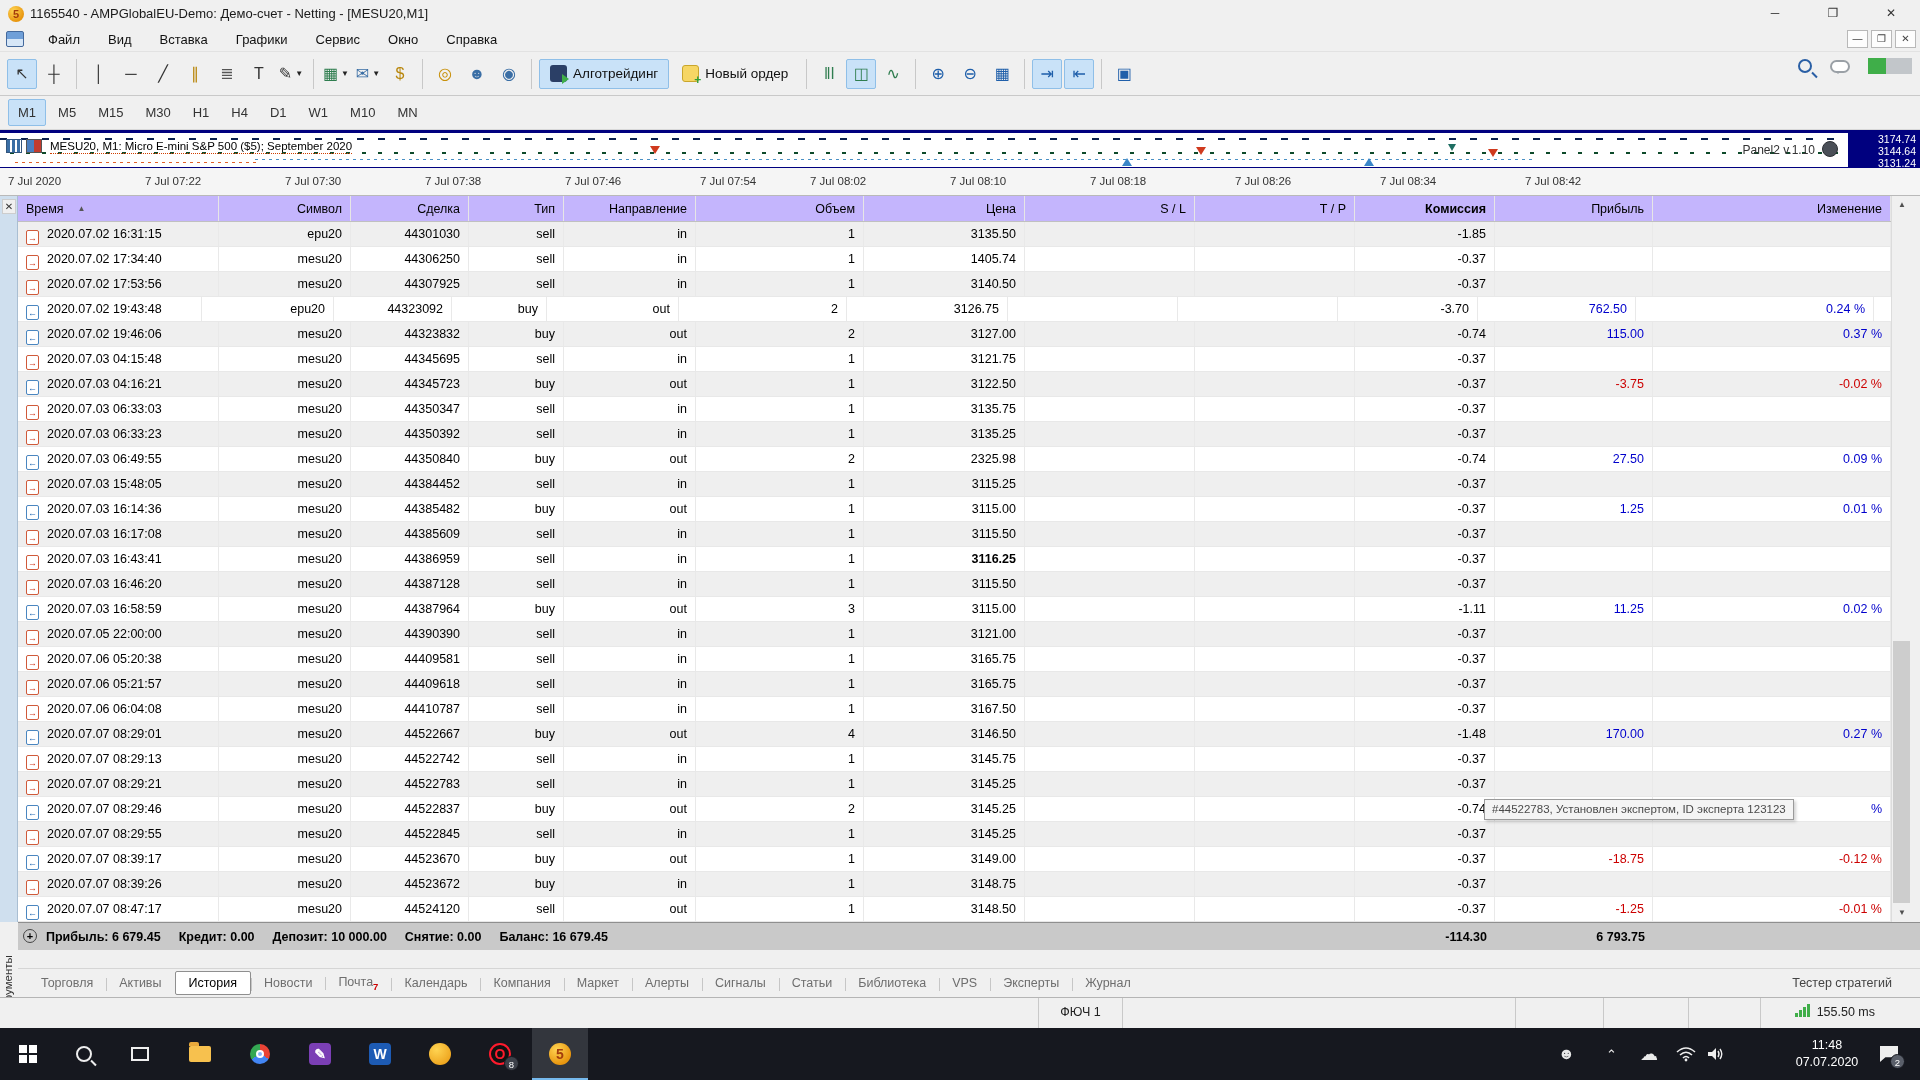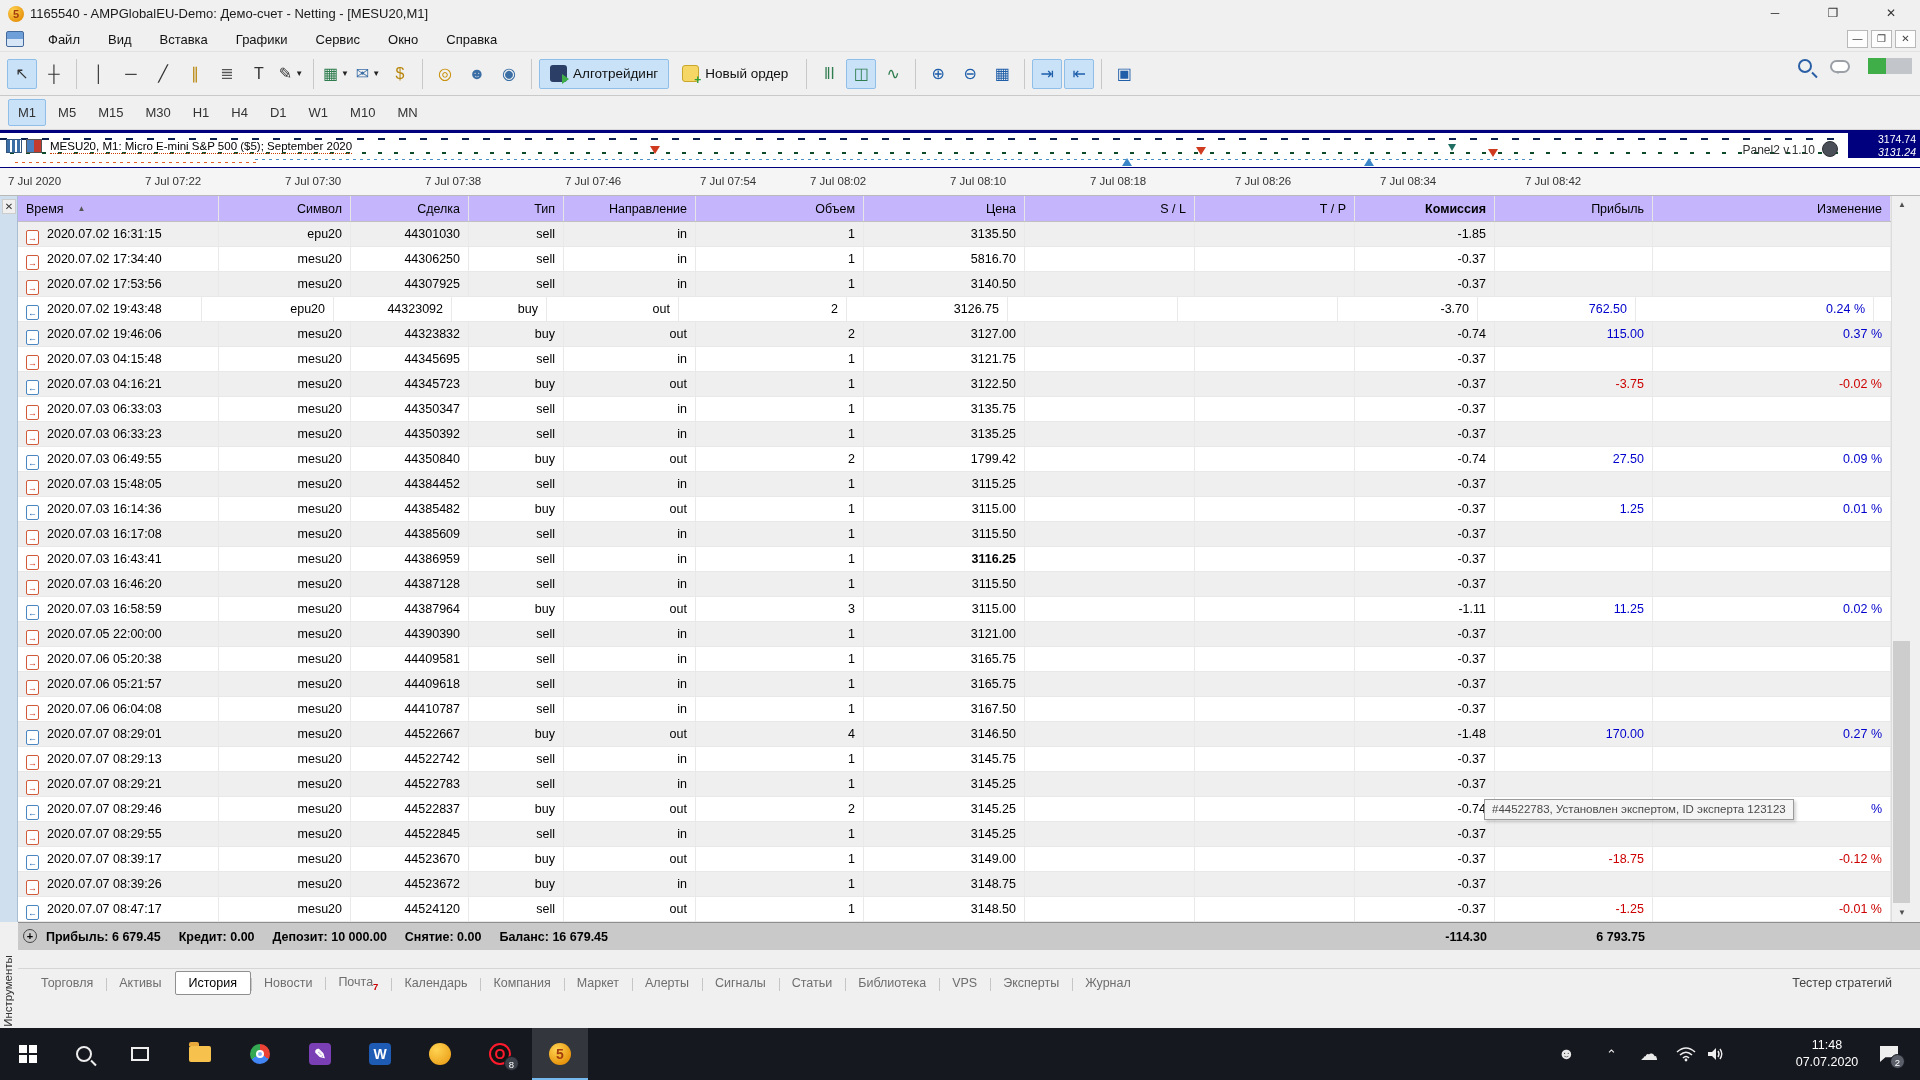--- a/index.html
+++ b/index.html
@@ -346,21 +346,21 @@
     <div class="mkr down-red" style="left:650px; top:13px;"></div>
     <div class="mkr down-red" style="left:1196px; top:14px;"></div>
     <div class="mkr down-teal" style="left:1448px; top:11px;"></div>
     <div class="mkr up-blue" style="left:1122px; top:25px;"></div>
     <div class="mkr up-blue" style="left:1364px; top:25px;"></div>
     <div class="mkr down-red" style="left:1488px; top:16px;"></div>
     <div class="panel-label">Panel2 v.1.10</div>
     <div class="panel-ico"></div>
     <div class="pricebox" style="top:0px;">3174.74</div>
     <div class="pricebox" style="top:12px;">3144.64</div>
-    <div class="pricebox" style="top:13px;font-style:italic;">3131.24</div>
+    <div class="pricebox" style="top:24px;">3131.24</div>
   </div>
 
   <div class="timeaxis">
       <div id="axis-labels">
         <span class="axis-label" style="left: 8px;">7 Jul 2020</span>
         <span class="axis-label" style="left: 145px;">7 Jul 07:22</span>
         <span class="axis-label" style="left: 285px;">7 Jul 07:30</span>
         <span class="axis-label" style="left: 425px;">7 Jul 07:38</span>
         <span class="axis-label" style="left: 565px;">7 Jul 07:46</span>
         <span class="axis-label" style="left: 700px;">7 Jul 07:54</span>
@@ -406,21 +406,21 @@
           <div class="tcell r" style="width: 158px;"></div>
           <div class="tcell r" style="width: 238px;"></div>
         </div>
         <div class="trow">
           <div class="tcell" style="width: 201px;"><span class="rowico in">→</span>2020.07.02 17:34:40</div>
           <div class="tcell r" style="width: 132px;">mesu20</div>
           <div class="tcell r" style="width: 118px;">44306250</div>
           <div class="tcell r" style="width: 95px;">sell</div>
           <div class="tcell r" style="width: 132px;">in</div>
           <div class="tcell r" style="width: 168px;">1</div>
-          <div class="tcell r" style="width: 161px;">5816.70</div>
+          <div class="tcell r" style="width: 161px;">1405.74</div>
           <div class="tcell r" style="width: 170px;"></div>
           <div class="tcell r" style="width: 160px;"></div>
           <div class="tcell r" style="width: 140px;">-0.37</div>
           <div class="tcell r" style="width: 158px;"></div>
           <div class="tcell r" style="width: 238px;"></div>
         </div>
         <div class="trow alt">
           <div class="tcell" style="width: 201px;"><span class="rowico in">→</span>2020.07.02 17:53:56</div>
           <div class="tcell r" style="width: 132px;">mesu20</div>
           <div class="tcell r" style="width: 118px;">44307925</div>
@@ -518,21 +518,21 @@
           <div class="tcell r" style="width: 158px;"></div>
           <div class="tcell r" style="width: 238px;"></div>
         </div>
         <div class="trow">
           <div class="tcell" style="width: 201px;"><span class="rowico out">←</span>2020.07.03 06:49:55</div>
           <div class="tcell r" style="width: 132px;">mesu20</div>
           <div class="tcell r" style="width: 118px;">44350840</div>
           <div class="tcell r" style="width: 95px;">buy</div>
           <div class="tcell r" style="width: 132px;">out</div>
           <div class="tcell r" style="width: 168px;">2</div>
-          <div class="tcell r" style="width: 161px;">1799.42</div>
+          <div class="tcell r" style="width: 161px;">2325.98</div>
           <div class="tcell r" style="width: 170px;"></div>
           <div class="tcell r" style="width: 160px;"></div>
           <div class="tcell r" style="width: 140px;">-0.74</div>
           <div class="tcell r pos" style="width: 158px;">27.50</div>
           <div class="tcell r pos" style="width: 238px;">0.09 %</div>
         </div>
         <div class="trow alt">
           <div class="tcell" style="width: 201px;"><span class="rowico in">→</span>2020.07.03 15:48:05</div>
           <div class="tcell r" style="width: 132px;">mesu20</div>
           <div class="tcell r" style="width: 118px;">44384452</div>
@@ -823,20 +823,39 @@
         <span class="tab">Сигналы</span>
         <span class="tab">Статьи</span>
         <span class="tab">Библиотека</span>
         <span class="tab">VPS</span>
         <span class="tab">Эксперты</span>
         <span class="tab">Журнал</span>
       </div>
     <div class="tabs-right">Тестер стратегий</div>
   </div>
 
+  <div class="statusbar">
+    <div class="scell" style="left:1038px; width:84px;">
+      <span>ФЮЧ 1</span>
+      </div>
+    <div class="scell" style="left:1122px; width:393px;"></div>
+    <div class="scell" style="left:1515px; width:88px;"></div>
+    <div class="scell" style="left:1603px; width:85px;"></div>
+    <div class="scell" style="left:1688px; width:72px;"></div>
+    <div class="scell" style="left:1760px; width:160px;"></div>
+    <div class="ping">
+      <span class="sigbars">
+        <i style="height:4px;"></i>
+          <i style="height:7px;"></i>
+          <i style="height:10px;"></i>
+          <i style="height:13px;"></i>
+      </span>
+      <span>155.50 ms</span>
+    </div>
+  </div>
 
   <div class="taskbar">
     <div class="tk" style="left:0px;">
       <div class="winlogo">
           <i></i>
           <i></i>
           <i></i>
           <i></i>
         </div>
     </div>

